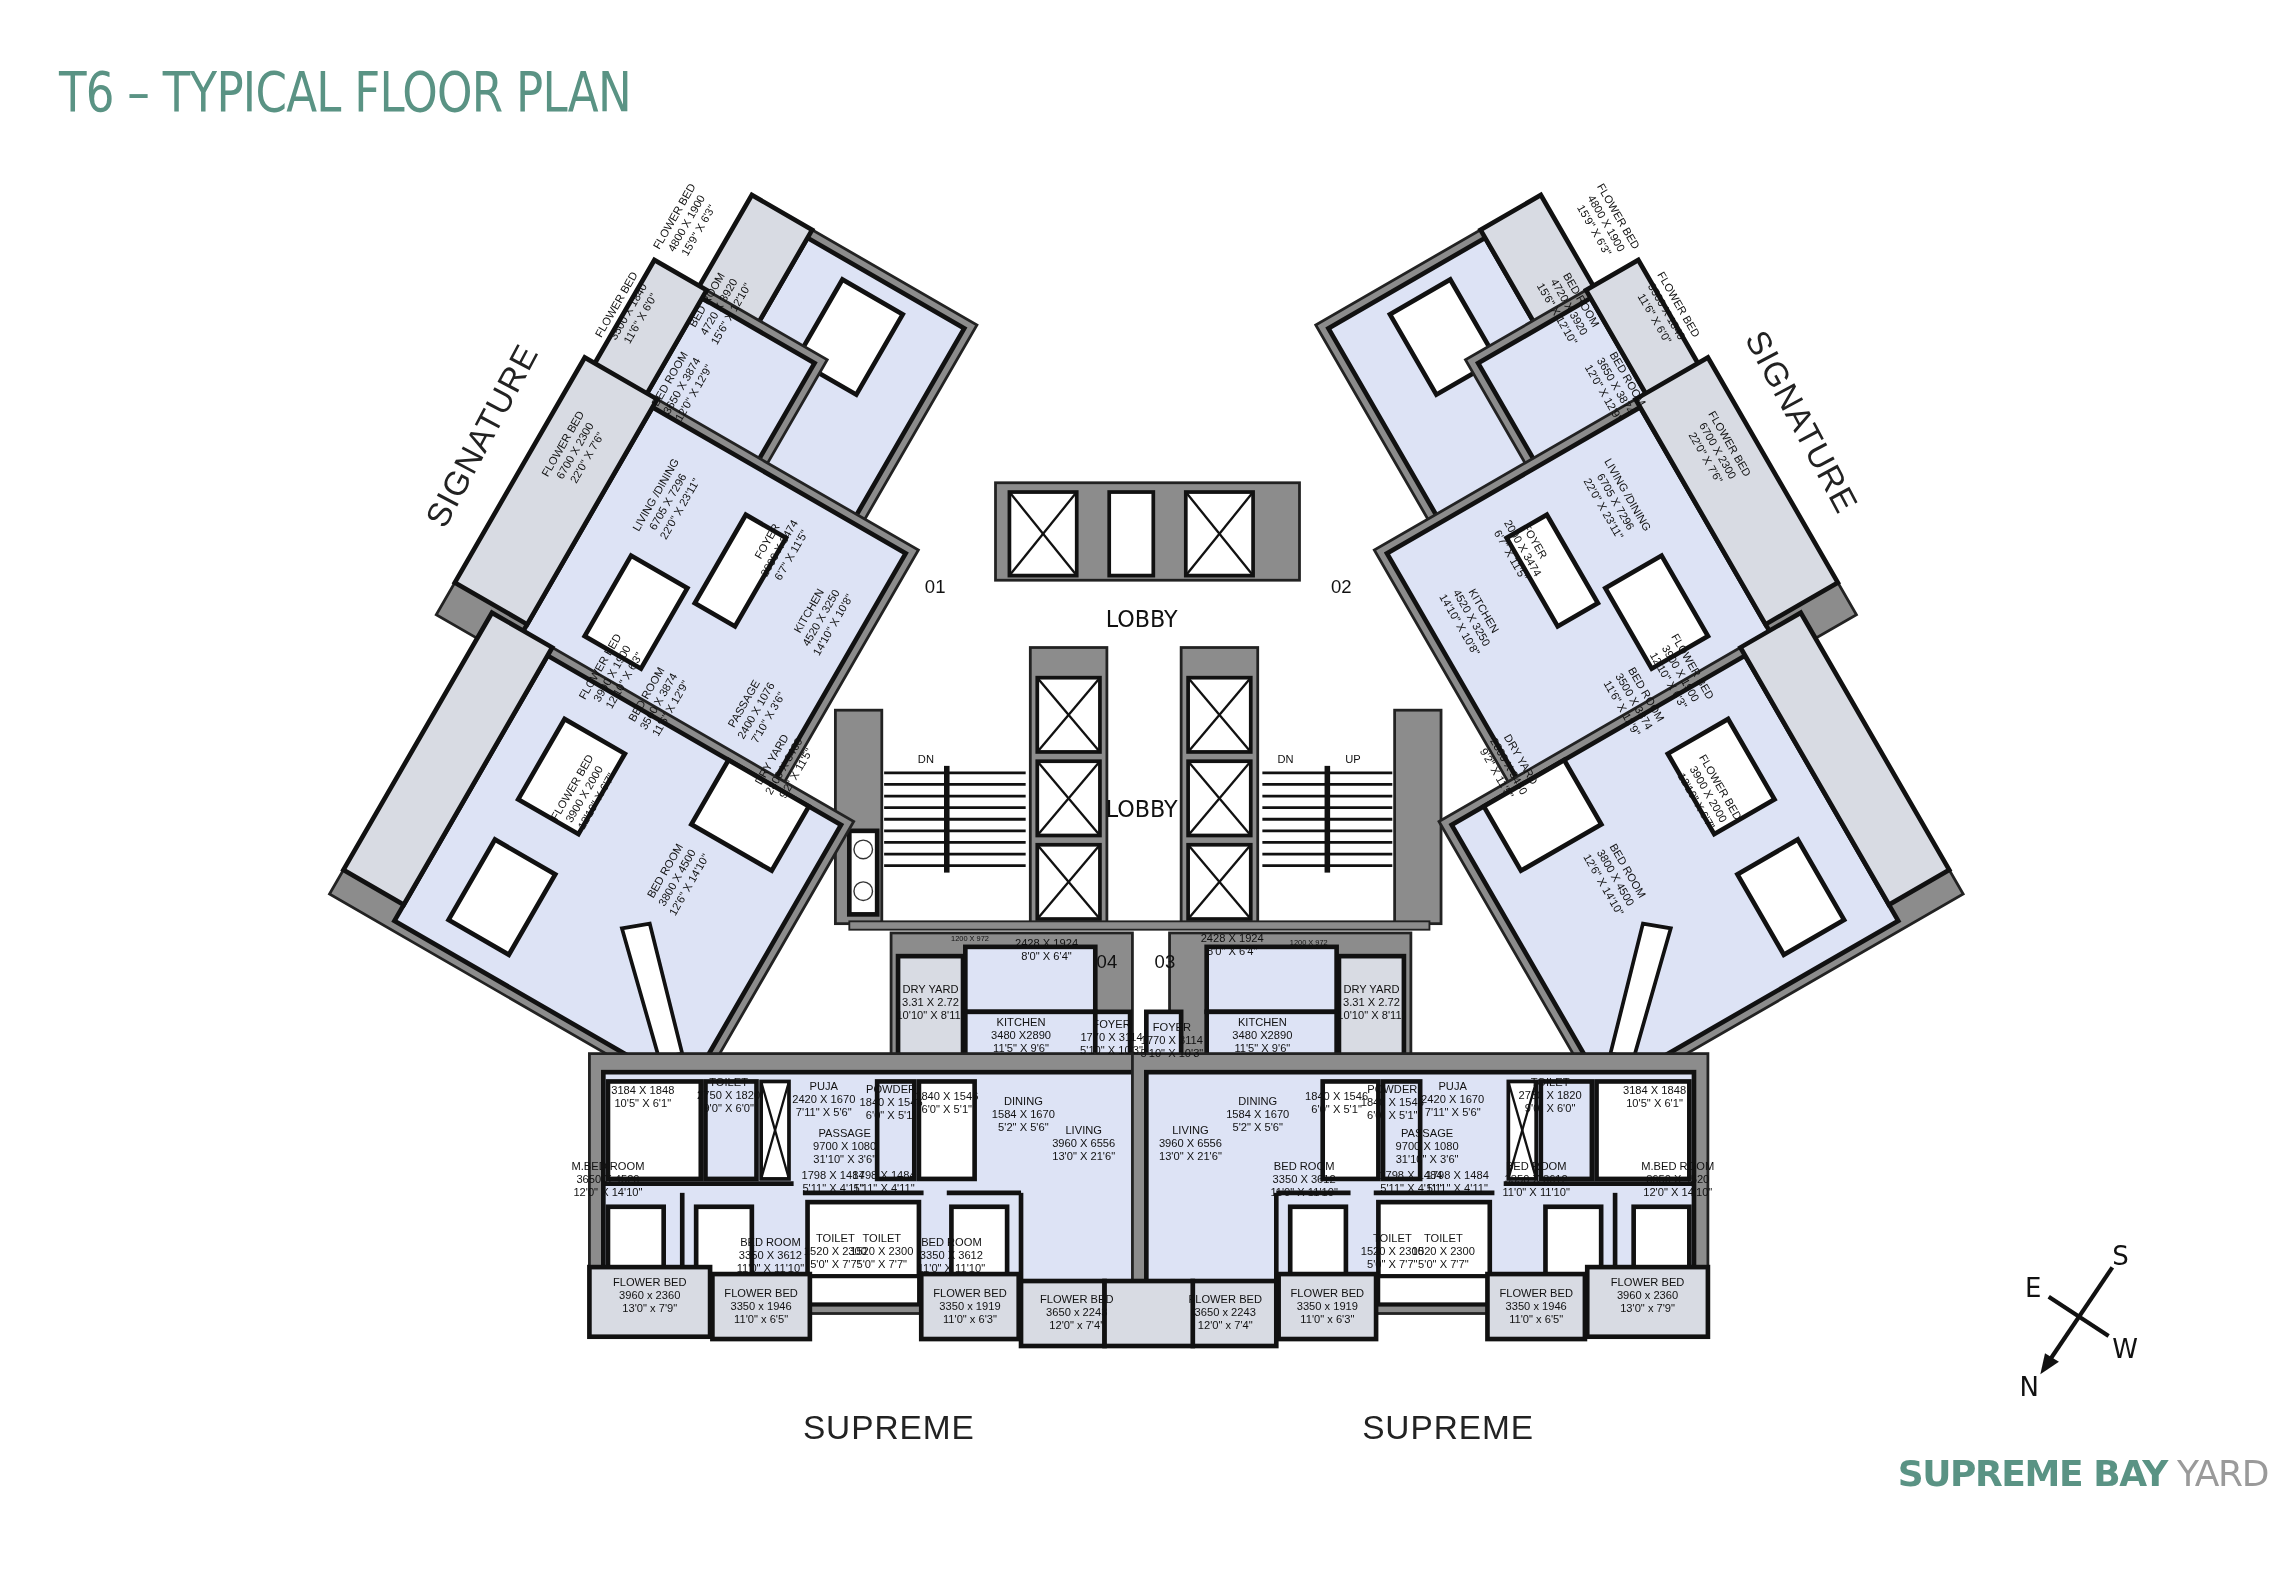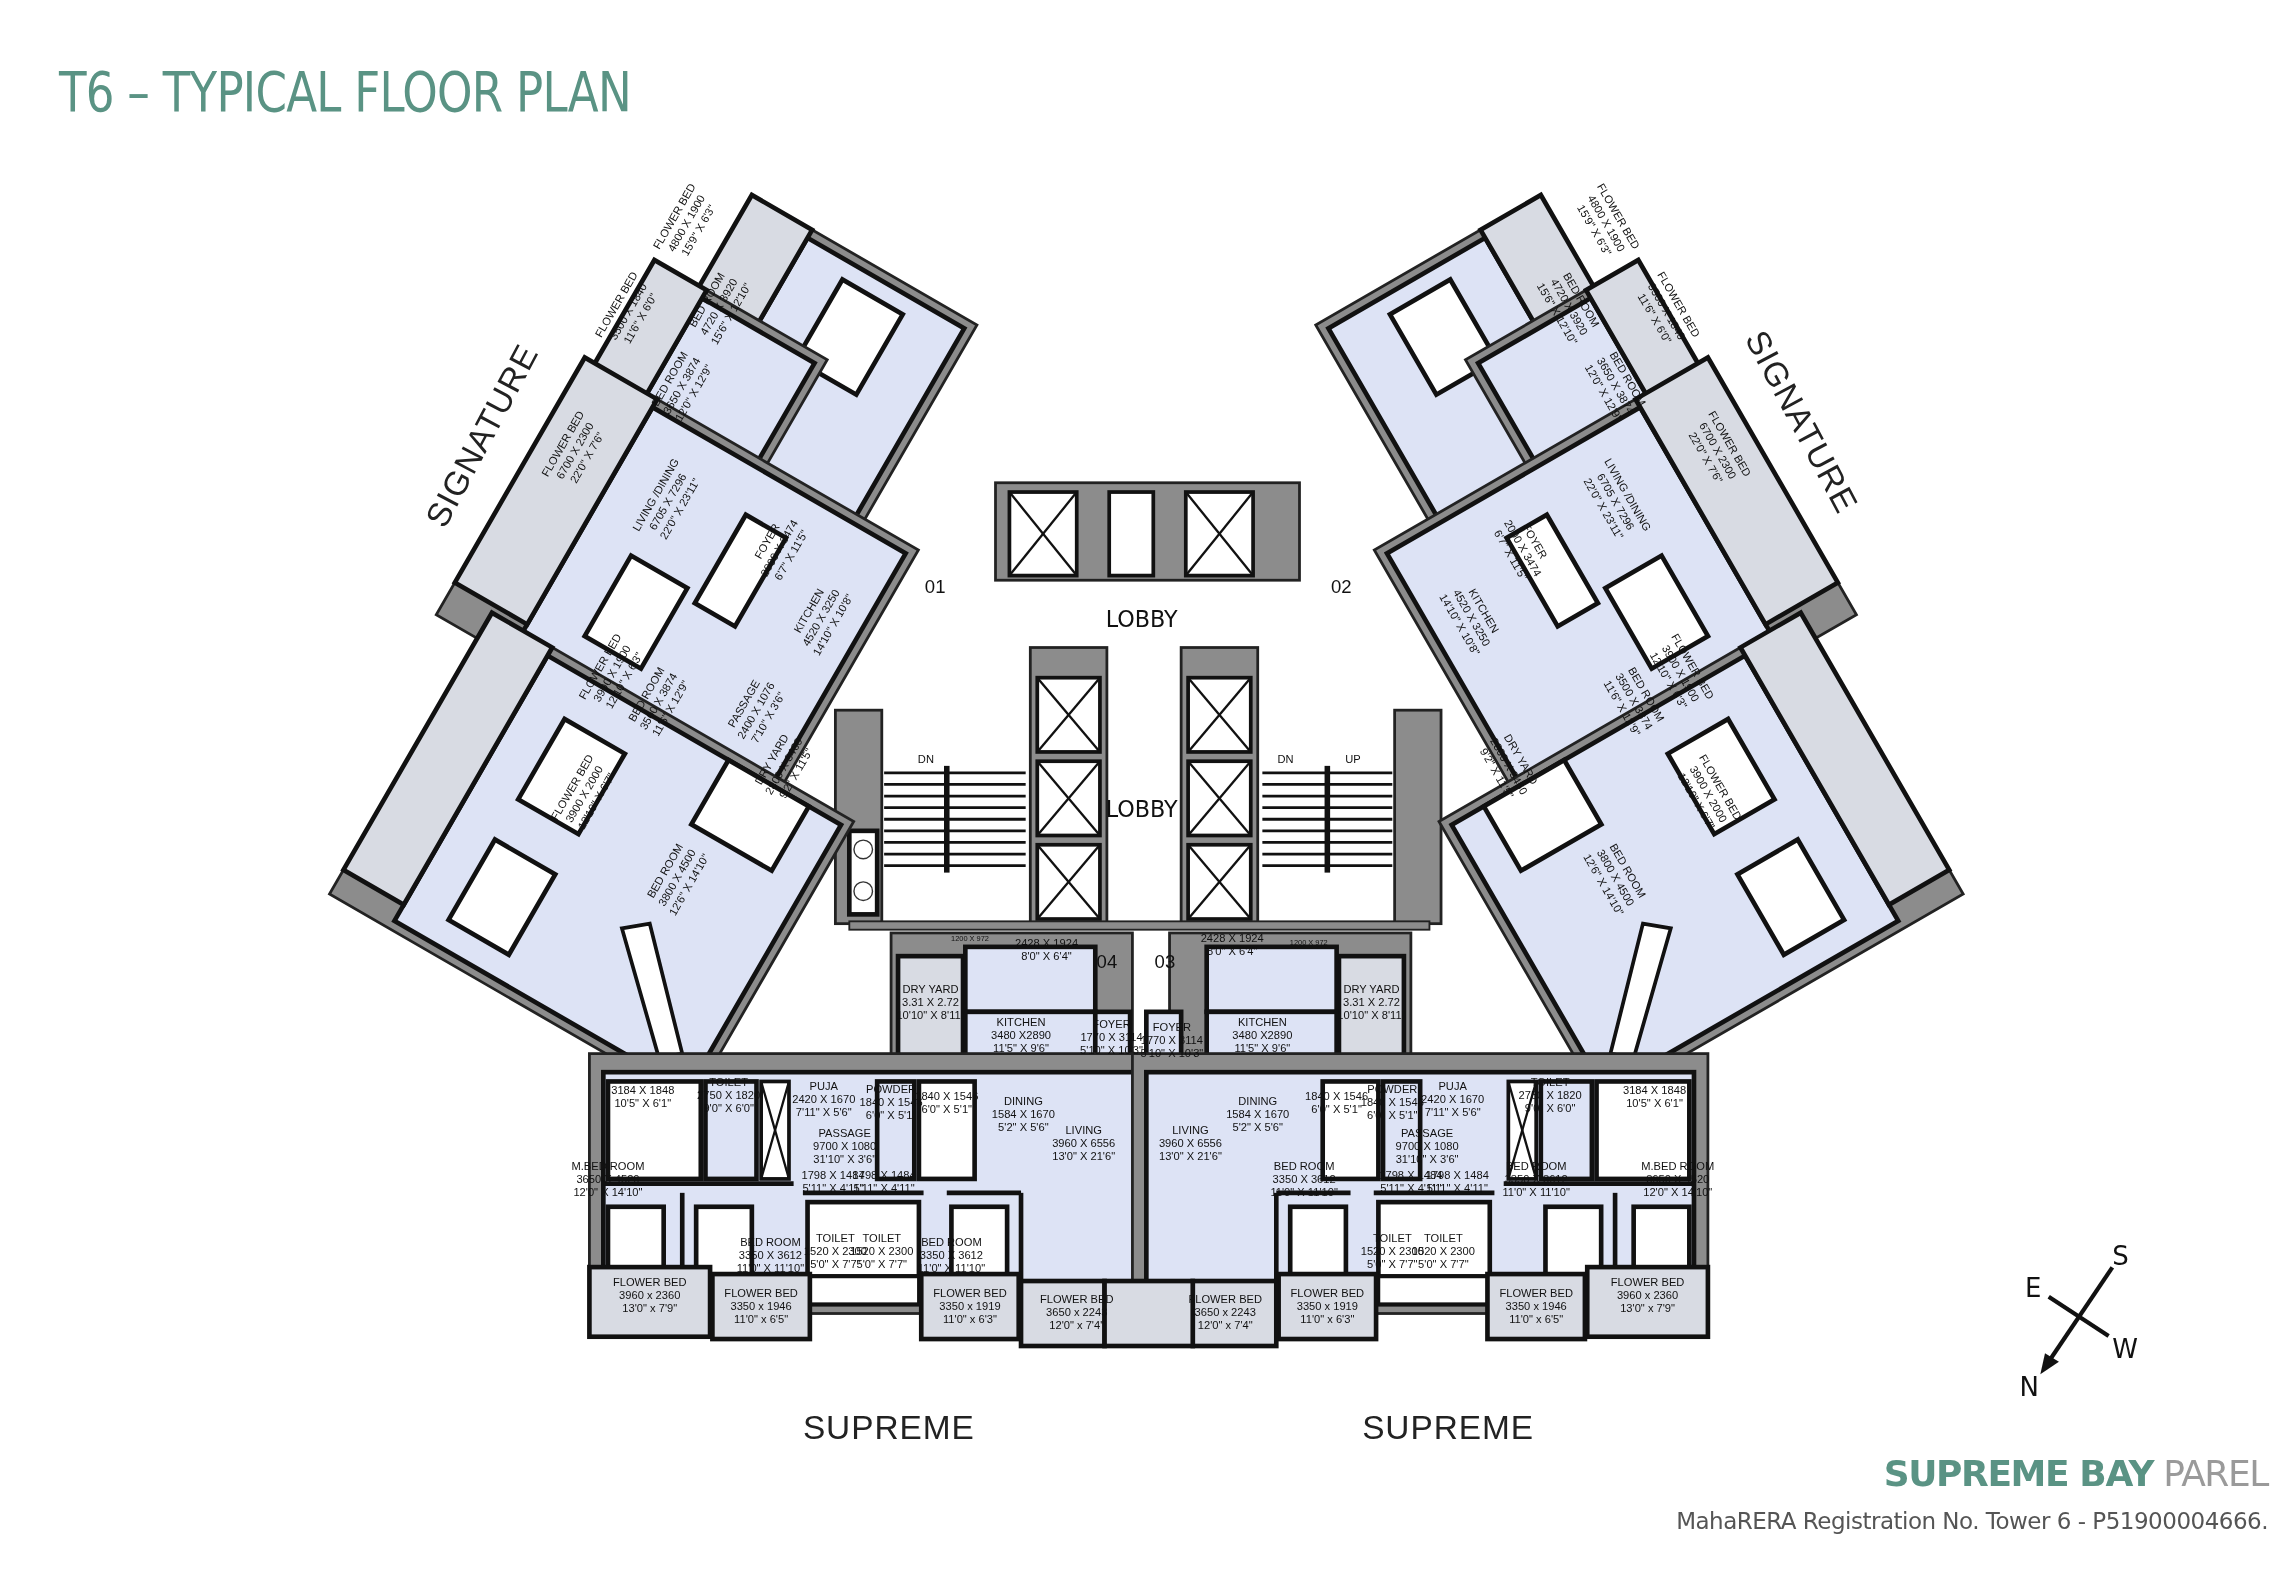--- a/index.html
+++ b/index.html
@@ -515,18 +515,17 @@
   <line x1="300" y1="130" x2="165" y2="330" stroke="#111" stroke-width="9"></line>
   <polygon points="145,360 155,315 185,333" fill="#111"></polygon>
   <line x1="163" y1="193" x2="292" y2="278" stroke="#111" stroke-width="9"></line>
   <text x="300" y="125">S</text>
   <text x="112" y="193">E</text>
   <text x="300" y="325">W</text>
   <text x="100" y="408">N</text>
 </svg>
 
 <div class="brand">
-  <span class="b1">SUPREME BAY</span><span class="b2"> PAREL</span>
+  <span class="b1">SUPREME BAY</span><span class="b2"> YARD</span>
 </div>
 <div class="reg">
-  <div>MahaRERA Registration No. Tower 6 - P51900004666.</div>
 </div>
 
 
 </body></html>

